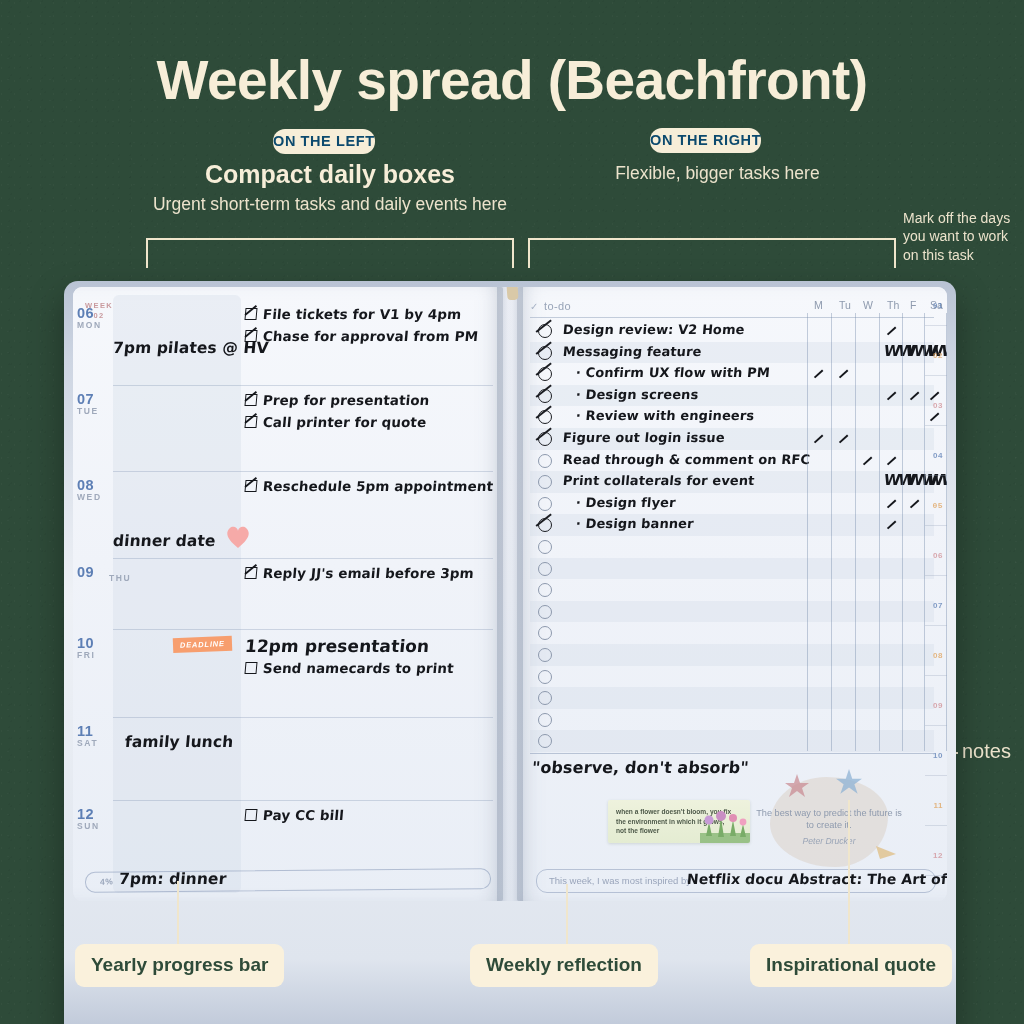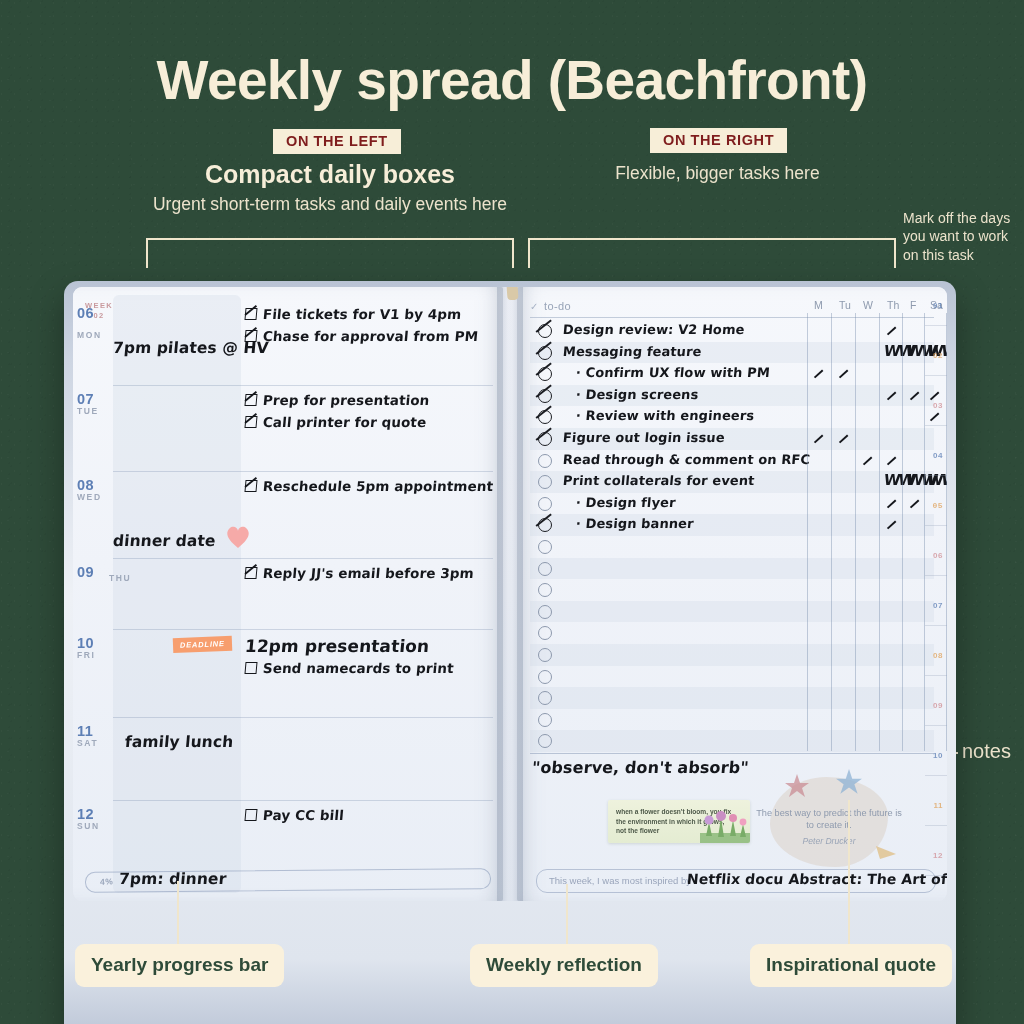--- a/index.html
+++ b/index.html
@@ -20,23 +20,23 @@
     background-size:13px 13px, 17px 17px, 21px 21px, 11px 11px;
     pointer-events:none;
   }
 
   
   .title{
     position:absolute;top:48px;left:0;width:1024px;text-align:center;
     font-size:55px;font-weight:700;letter-spacing:-.6px;color:#f7eed8;
   }
   .badge{
-    position:absolute;background:#f7eed8;color:#7f1d1d;
+    position:absolute;background:#f7eed8;color:#0c4a6e;
     font-size:14.5px;font-weight:700;letter-spacing:.6px;
-    padding:4px 13px 5px;border-radius:0;white-space:nowrap;
+    padding:4px 0 5px;border-radius:12px;white-space:nowrap;
   }
   .badge.left{top:129px;left:273px;}
   .badge.right{top:128px;left:650px;}
 
   .col-head{position:absolute;text-align:center;}
   .col-head .h{font-size:25px;font-weight:700;color:#f7eed8;line-height:1.22;}
   .col-head .s{font-size:17.5px;font-weight:400;color:#ece3cc;line-height:1.3;margin-top:3px;}
   .col-head.left{top:159px;left:135px;width:390px;}
   .col-head.right{top:159px;left:530px;width:375px;}
 
@@ -236,21 +236,21 @@
   <div class="pages">
 
     <div class="page lp">
       <div class="week-tag">
         <div>WEEK</div>
         <div>02</div>
       </div>
       <div class="day-col"></div>
       <div id="left-days">
           <div class="daynum" style="top: 18px;">06</div>
-          <div class="dayabbr" style="top: 28px;">MON</div>
+          <div class="dayabbr" style="top: 18px;">MON</div>
           <div class="task hand" style="top: 19px; left: 172px;"><span class="cbox done"></span><span>File tickets for V1 by 4pm</span></div>
           <div class="task hand" style="top: 41px; left: 172px;"><span class="cbox done"></span><span>Chase for approval from PM</span></div>
           <div class="evt hand" style="left: 40px; top: 52px;">7pm pilates @ HV</div>
           <div class="drule" style="top: 98px;"></div>
           <div class="daynum" style="top: 104px;">07</div>
           <div class="dayabbr" style="top: 104px;">TUE</div>
           <div class="task hand" style="top: 105px; left: 172px;"><span class="cbox done"></span><span>Prep for presentation</span></div>
           <div class="task hand" style="top: 127px; left: 172px;"><span class="cbox done"></span><span>Call printer for quote</span></div>
           <div class="drule" style="top: 184px;"></div>
           <div class="daynum" style="top: 190px;">08</div>

